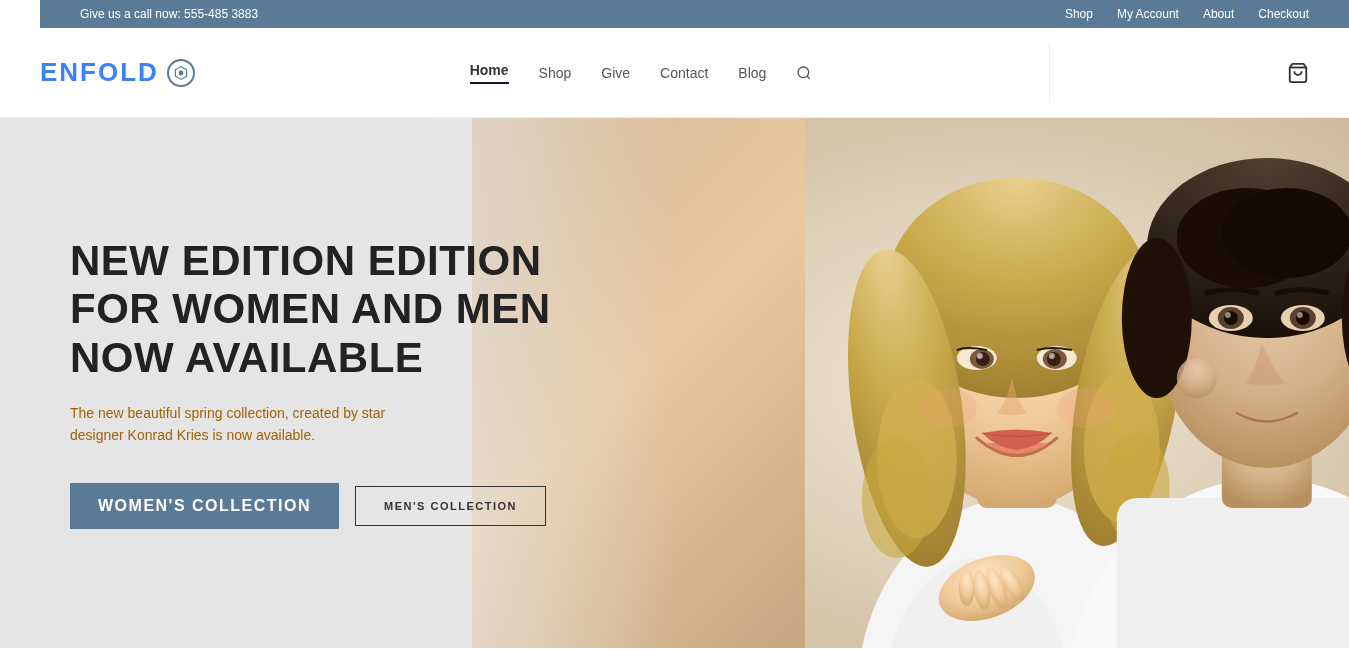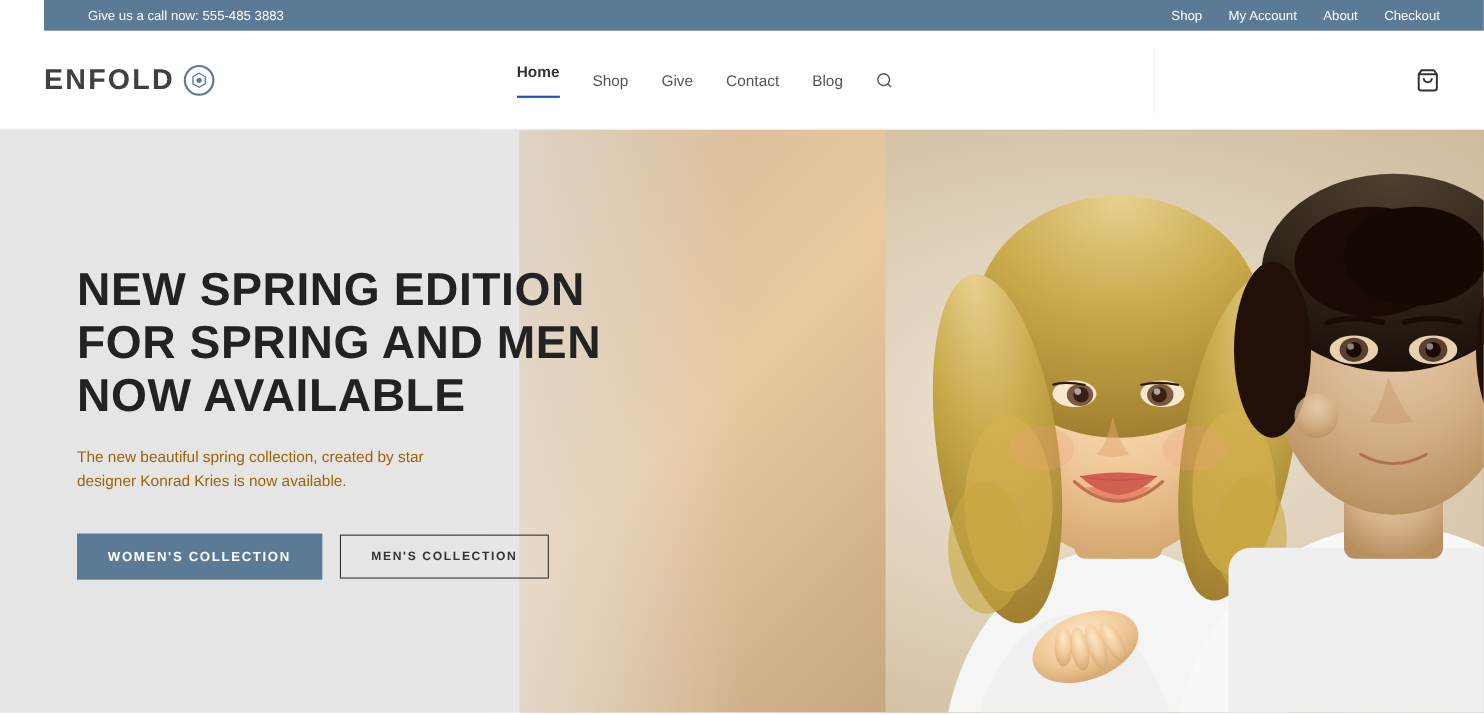--- a/index.html
+++ b/index.html
@@ -52,21 +52,21 @@
 
     .logo-area {
       display: flex;
       align-items: center;
       gap: 8px;
     }
 
     .logo-text {
       font-size: 26px;
       font-weight: bold;
-      color: #404040;
+      color: #3b82f6;
       letter-spacing: 2px;
     }
 
     .logo-icon {
       width: 28px;
       height: 28px;
       border: 2px solid #5a7a96;
       border-radius: 50%;
       display: flex;
       align-items: center;
@@ -87,22 +87,22 @@
 
     .main-nav a {
       color: #555;
       text-decoration: none;
       font-size: 14px;
     }
 
     .main-nav a.active {
       color: #333;
       font-weight: 600;
-      border-bottom: 2px solid #1d4ed8;
-      padding-bottom: 14px;
+      border-bottom: 2px solid #0f172a;
+      padding-bottom: 4px;
       margin-left: 48px;
     }
 
     .nav-icons {
       display: flex;
       align-items: center;
       gap: 20px;
     }
 
     .nav-divider {
@@ -171,21 +171,21 @@
       display: flex;
       gap: 16px;
       align-items: center;
     }
 
     .btn-primary {
       background: #5a7a96;
       color: #fff;
       border: none;
       padding: 14px 28px;
-      font-size: 12px;
+      font-size: 16px;
       font-weight: 700;
       letter-spacing: 1.5px;
       text-transform: uppercase;
       cursor: pointer;
     }
 
     .btn-outline {
       background: transparent;
       color: #333;
       border: 1px solid #333;
@@ -378,20 +378,20 @@
 
       <path d="M570 295 Q600 312 630 295" stroke="#b07050" stroke-width="2.5" fill="none" stroke-linecap="round"></path>
 
       <ellipse cx="530" cy="260" rx="20" ry="20" fill="url(#skinDark)" opacity="0.8"></ellipse>
     </svg>
   </div>
 
   <div class="hero-overlay"></div>
 
   <div class="hero-content">
-    <h1 class="hero-title">NEW SPRING EDITION FOR SPRING AND MEN NOW AVAILABLE</h1>
+    <h1 class="hero-title">NEW EDITION EDITION FOR WOMEN AND MEN NOW AVAILABLE</h1>
     <p class="hero-desc">The new beautiful spring collection, created by star designer Konrad Kries is now available.</p>
     <div class="hero-buttons">
       <button class="btn-primary">WOMEN'S COLLECTION</button>
       <button class="btn-outline">MEN'S COLLECTION</button>
     </div>
   </div>
 </section>
 
 </body></html>

